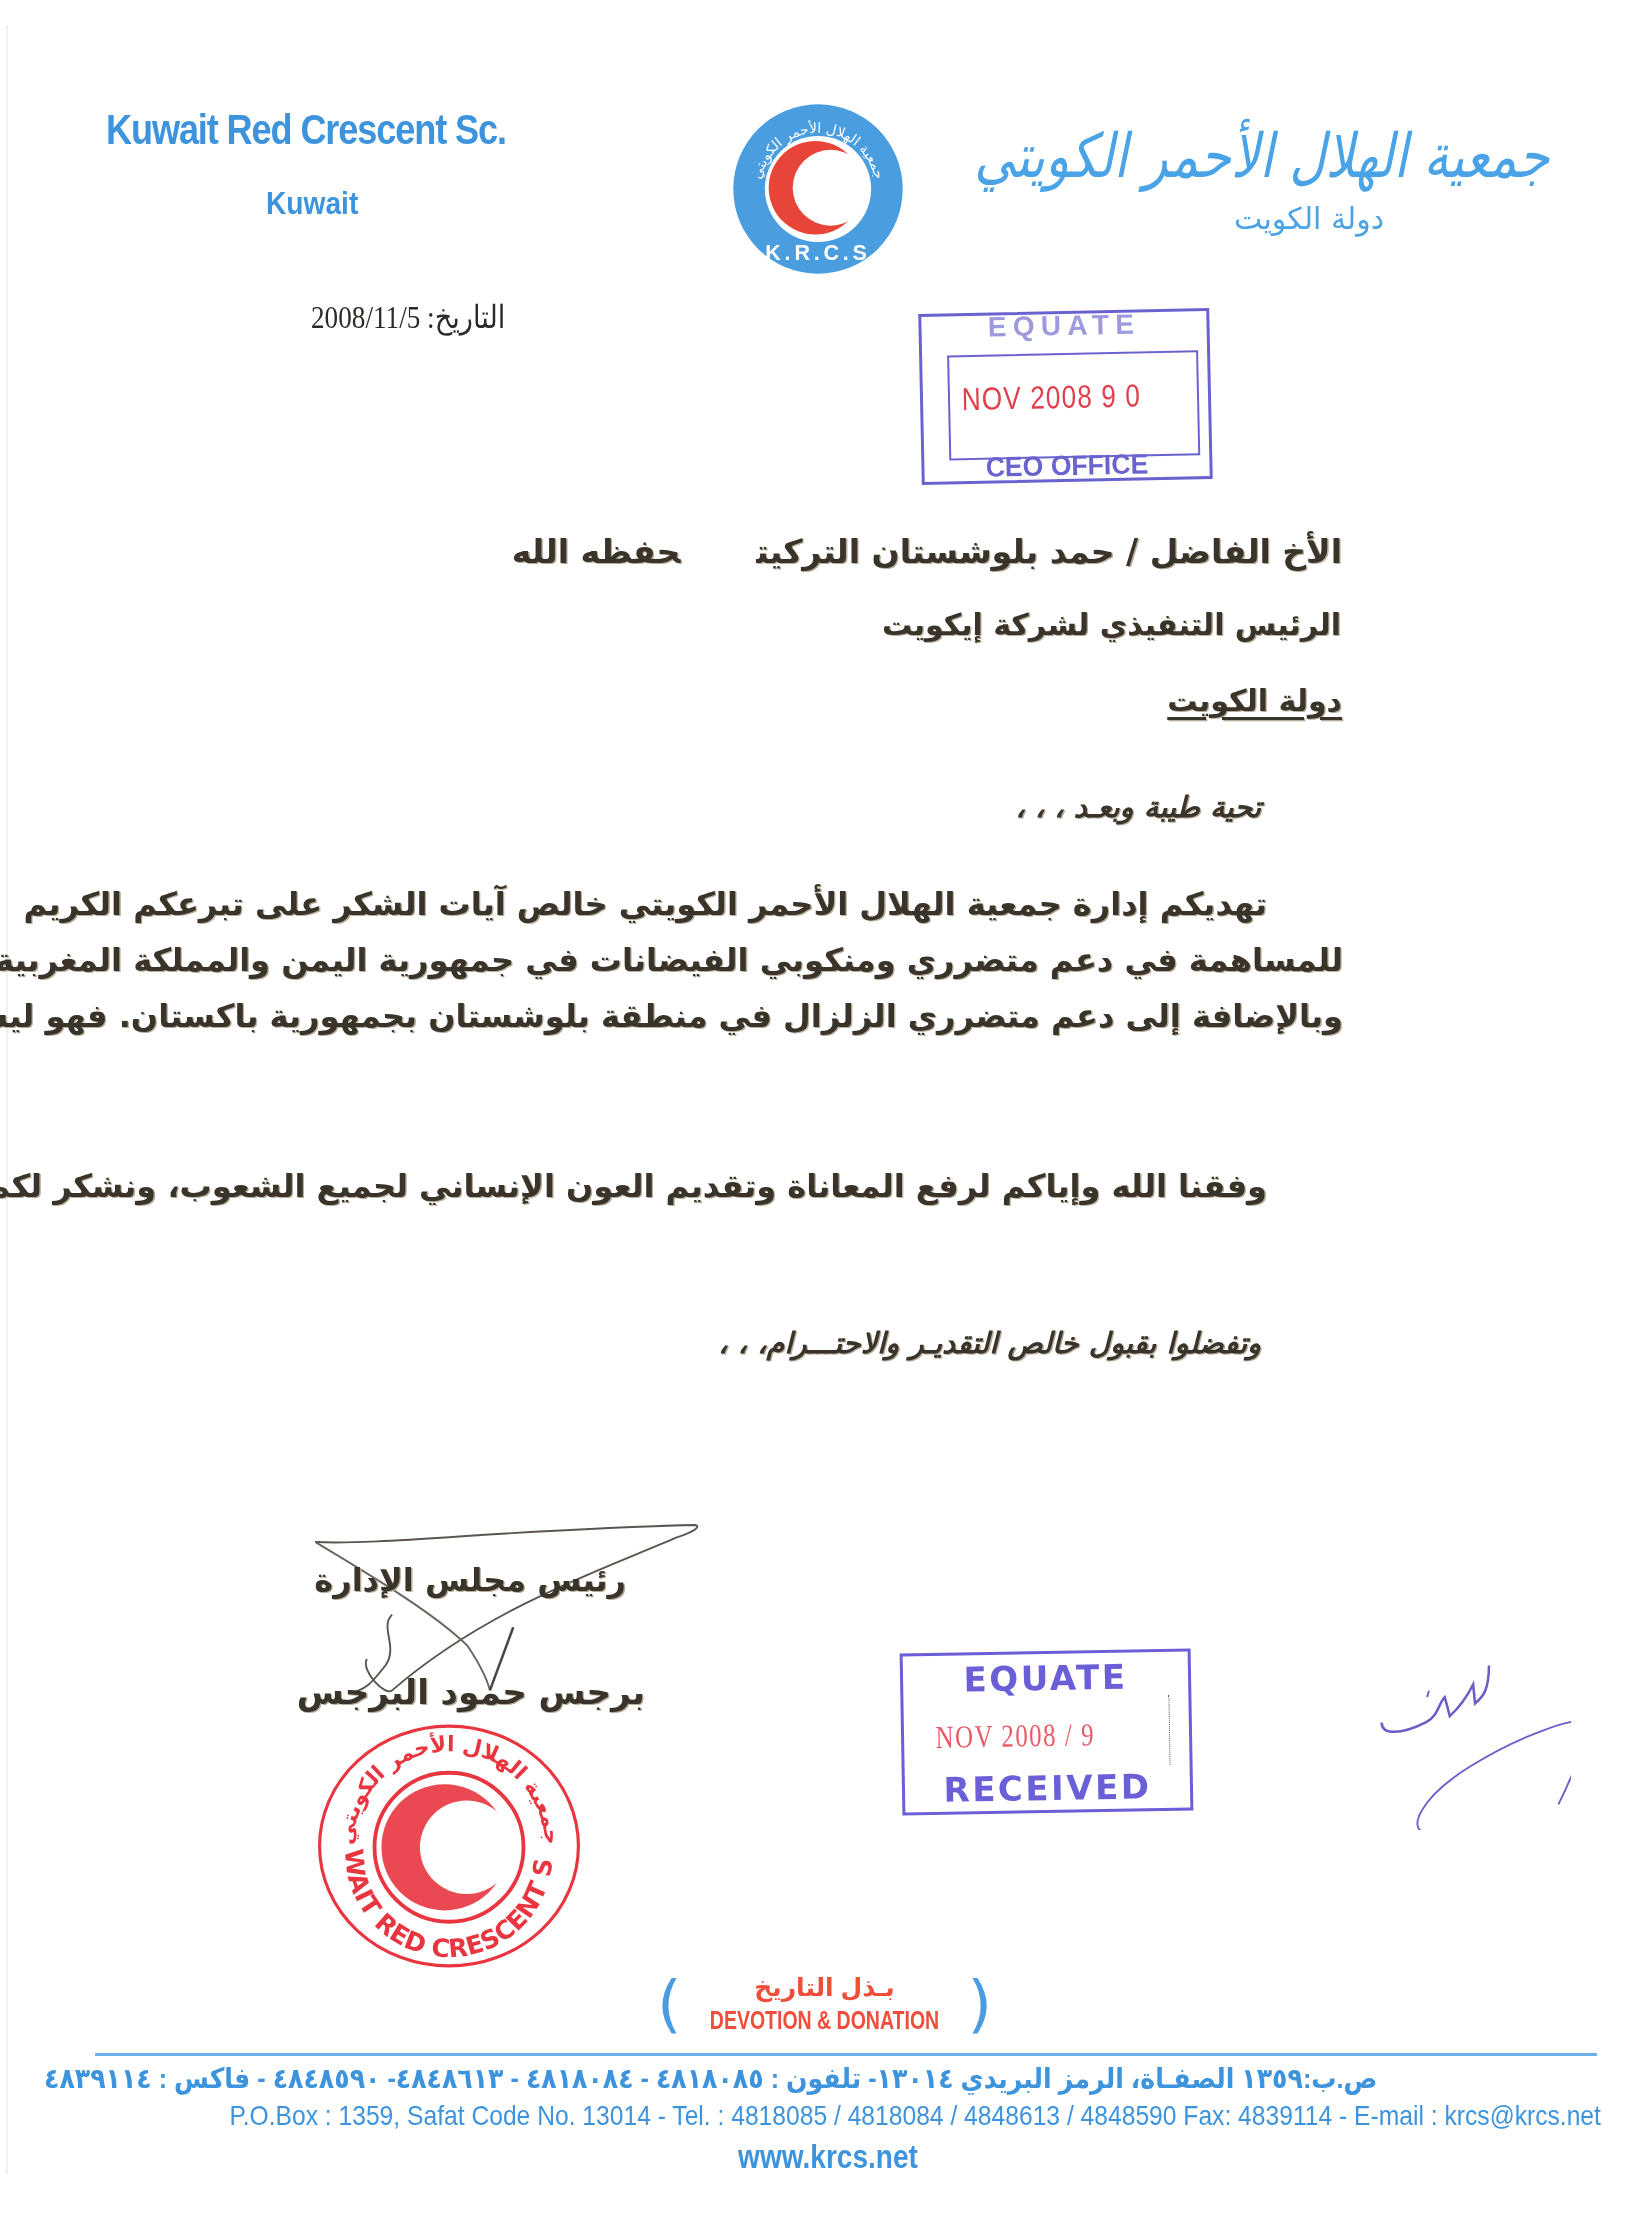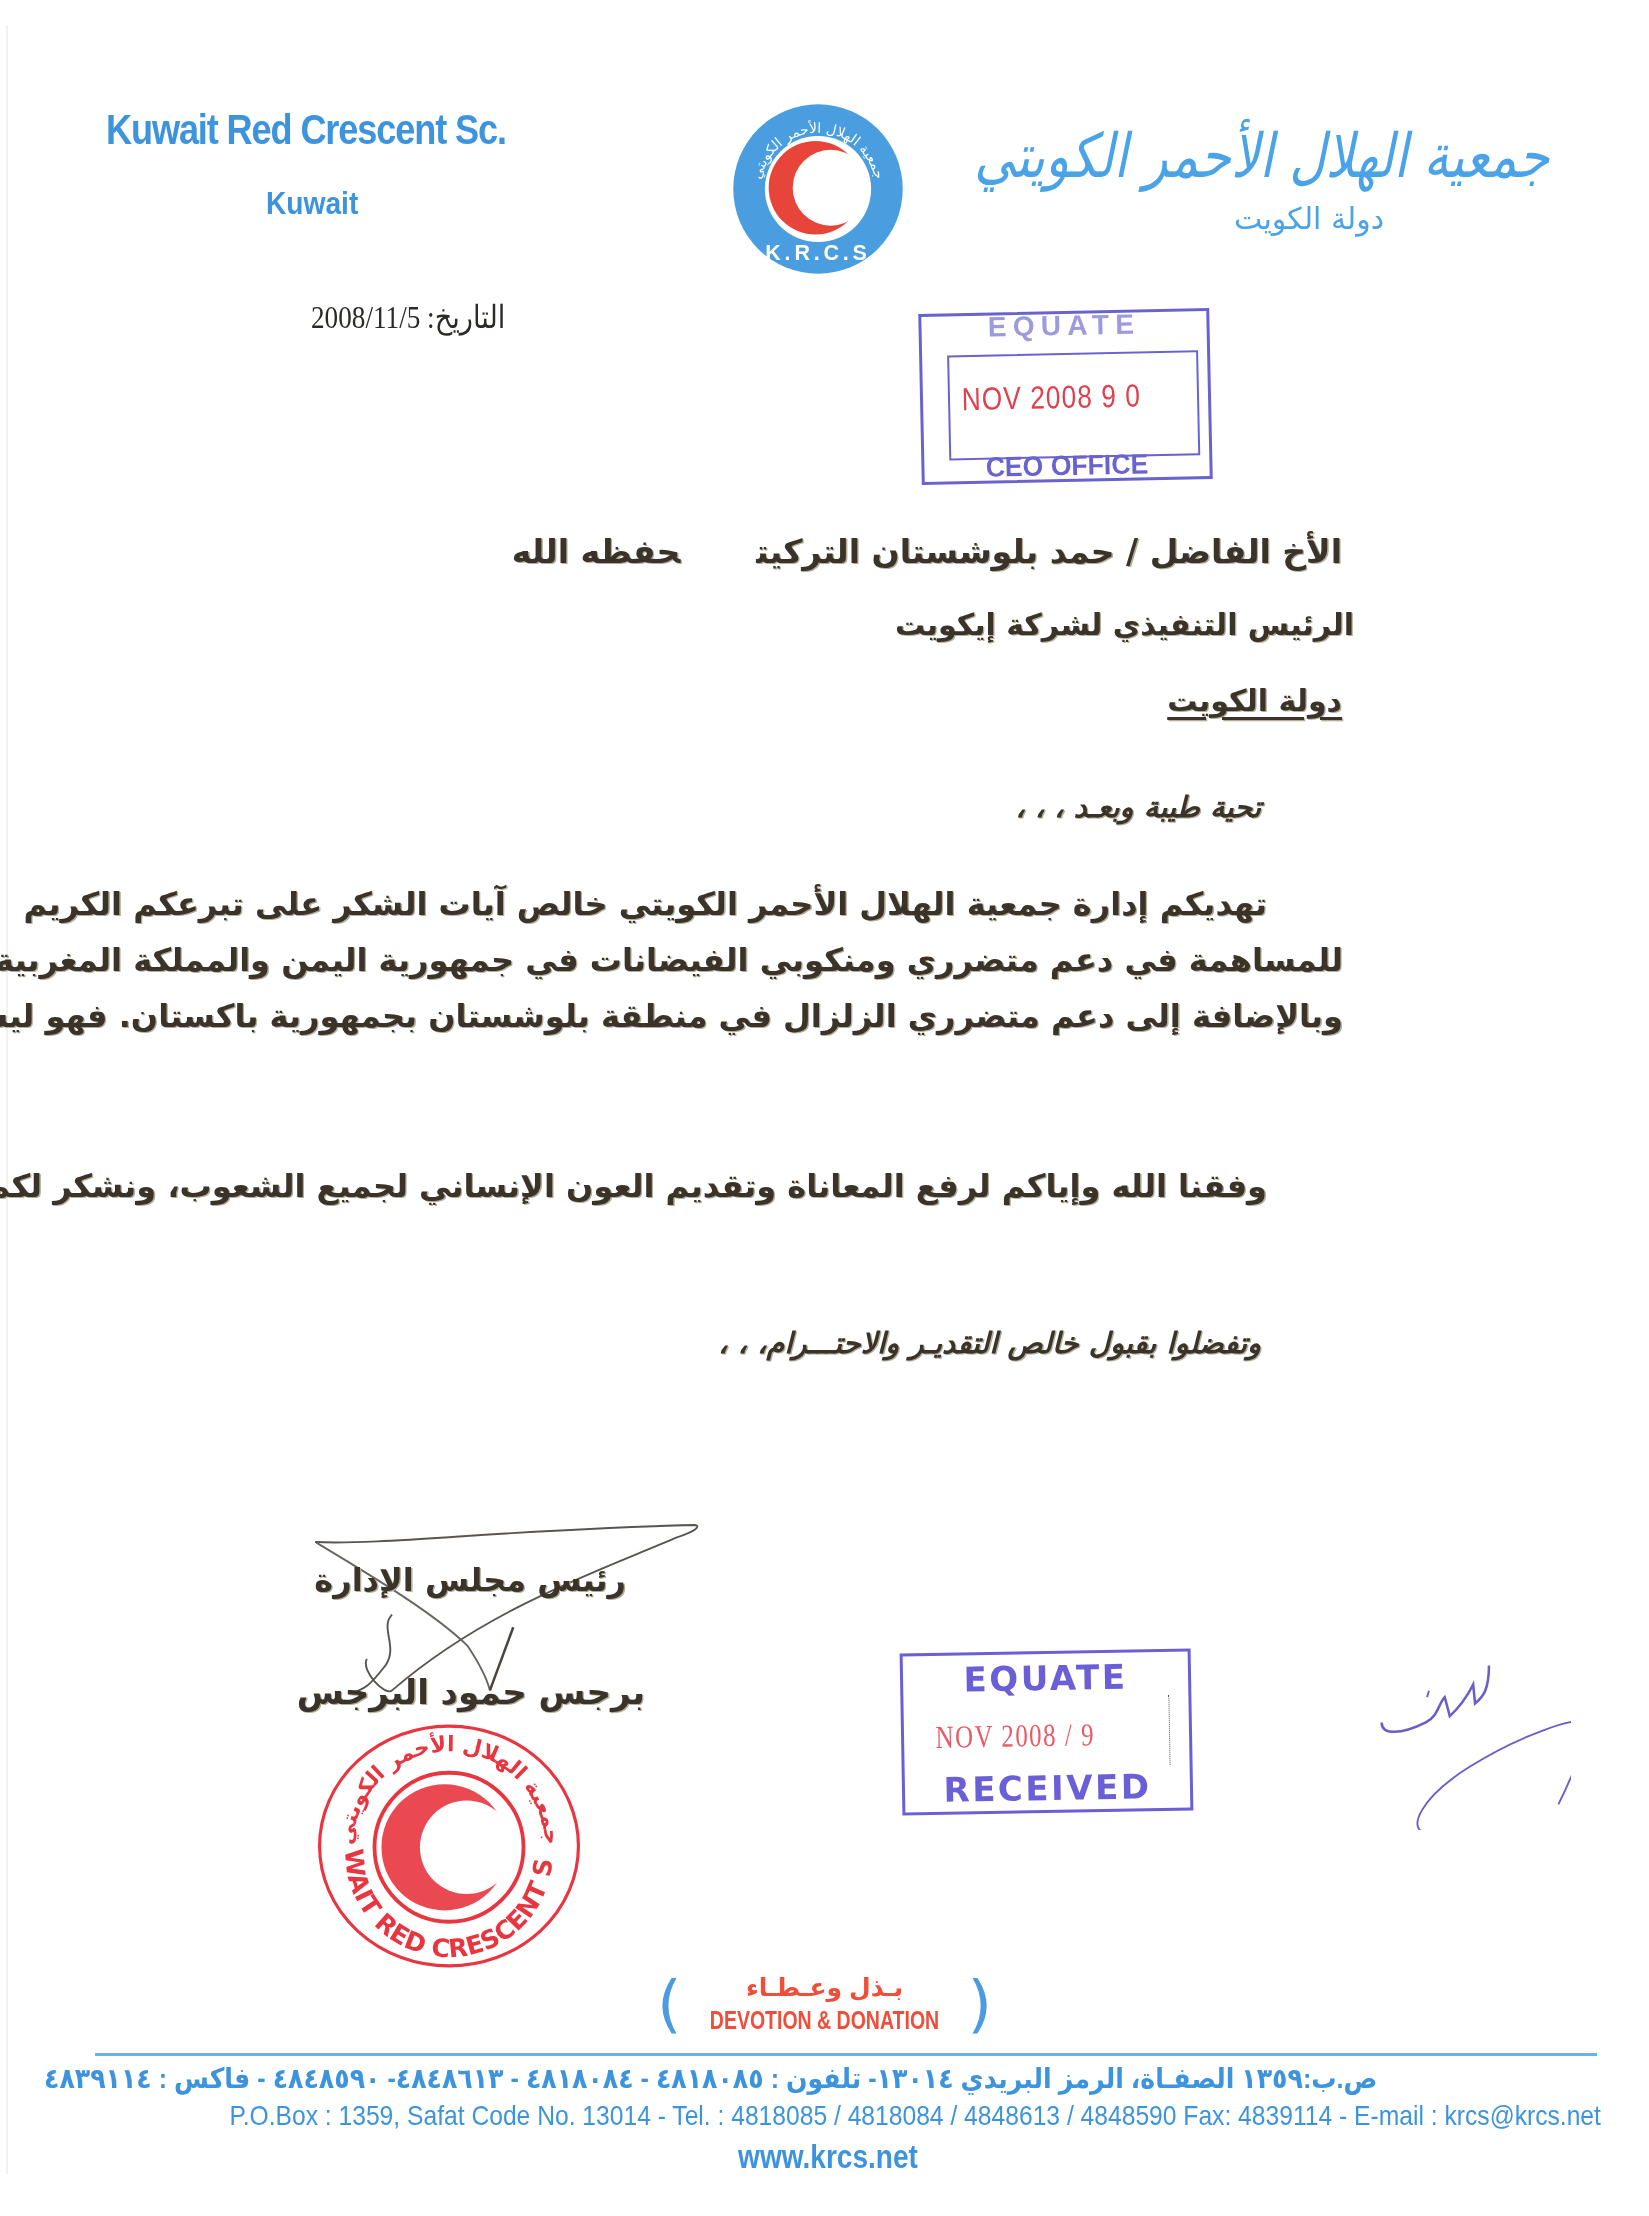--- a/index.html
+++ b/index.html
@@ -27,21 +27,21 @@
   .stamp-rcv { left: 901px; top: 1651px; width: 291px; height: 162px; border: 3.8px solid #6a5fd6; transform: rotate(-1deg); box-sizing: border-box; }
   .stamp-rcv .top { position: absolute; top: 3.8px; left: 0; right: 0; text-align: center; font-size: 34px; font-weight: 900; color: #6a5fd6; letter-spacing: 2.5px; font-family: "DejaVu Sans", sans-serif; }
   .stamp-rcv .date { position: absolute; left: 0; right: 0; top: 63px; text-align: center; font-size: 32px; color: #ea5a66; transform: scaleX(0.78); letter-spacing: 1.9px; }
   .stamp-rcv .bot { position: absolute; bottom: 2.5px; left: 0; right: 0; text-align: center; font-size: 34px; font-weight: 900; color: #6a5fd6; letter-spacing: 2.5px; font-family: "DejaVu Sans", sans-serif; }
   .stamp-rcv .ticks { position: absolute; right: 19px; top: 43px; height: 70px; border-right: 1.9px dotted #555; }
 
   
   .txt { color: #39332a; font-weight: bold; font-family: "DejaVu Sans", sans-serif; direction: rtl; white-space: nowrap; text-shadow: 1.3px 1.3px 0 #b5ad9a; }
   .addressee { right: 308px; top: 532px; font-size: 33px; }
   .addressee .honor { margin-right: 76px; }
-  .title2 { right: 296px; top: 607px; font-size: 30px; }
+  .title2 { right: 309px; top: 607px; font-size: 30px; }
   .country { right: 308px; top: 683px; font-size: 30px; text-decoration: underline; text-underline-offset: 6.3px; }
   .greeting { right: 389px; top: 790px; font-size: 29px; font-style: italic; }
   .para { right: 307px; width: 1049px; font-size: 32px; text-align: justify; text-align-last: right; }
   .p1 { top: 876px; line-height: 56px; white-space: normal; }
   .p1 .line { display: block; white-space: nowrap; }
   .p1 .line.first { padding-right: 76px; }
   .p2 { top: 1157px; line-height: 58px; white-space: normal; }
   .p2 .line { display: block; white-space: nowrap; }
   .p2 .line.first { padding-right: 76px; }
   .closing { right: 389px; top: 1326px; font-size: 29px; font-style: italic; margin-left: 44px; }
@@ -150,21 +150,21 @@
 </div>
 
 <svg class="abs sig2-svg" viewBox="0 0 320 300">
   <path d="M 20 130 C 20 150, 50 150, 90 130 C 110 120, 110 100, 120 90 L 128 120 C 150 100, 160 80, 165 70 L 168 100 C 180 90, 190 80, 190 40" fill="none" stroke="#6a5fc8" stroke-width="4"></path>
   <path d="M 90 305 C 60 300, 80 250, 160 200 C 240 150, 330 120, 340 130 C 350 140, 330 200, 300 260" fill="none" stroke="#6a5fc8" stroke-width="3"></path>
   <path d="M 95 80 L 92 90" stroke="#6a5fc8" stroke-width="3"></path>
 </svg>
 
 <div class="abs motto">
   <span class="paren-l">(</span>
-  <div class="ar">بـذل وعـطـاء</div>
+  <div class="ar">بـذل التاريخ</div>
   <div class="en">DEVOTION &amp; DONATION</div>
   <span class="paren-r">)</span>
 </div>
 
 <div class="abs footer-rule"></div>
 <div class="abs footer-ar">ص.ب:١٣٥٩ الصفـاة، الرمز البريدي ١٣٠١٤- تلفون : ٤٨١٨٠٨٥ - ٤٨١٨٠٨٤ - ٤٨٤٨٦١٣- ٤٨٤٨٥٩٠ - فاكس : ٤٨٣٩١١٤</div>
 <div class="abs footer-en">P.O.Box : 1359, Safat Code No. 13014 - Tel. : 4818085 / 4818084 / 4848613 / 4848590 Fax: 4839114 - E-mail : krcs@krcs.net</div>
 <div class="abs footer-web">www.krcs.net</div>
 
 

